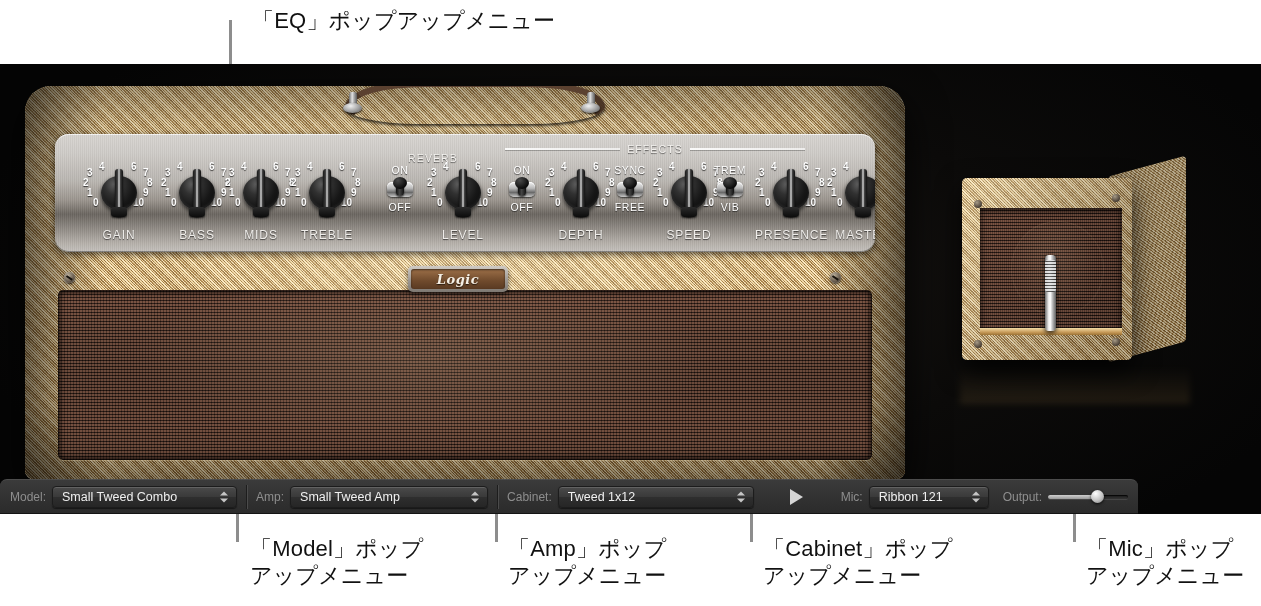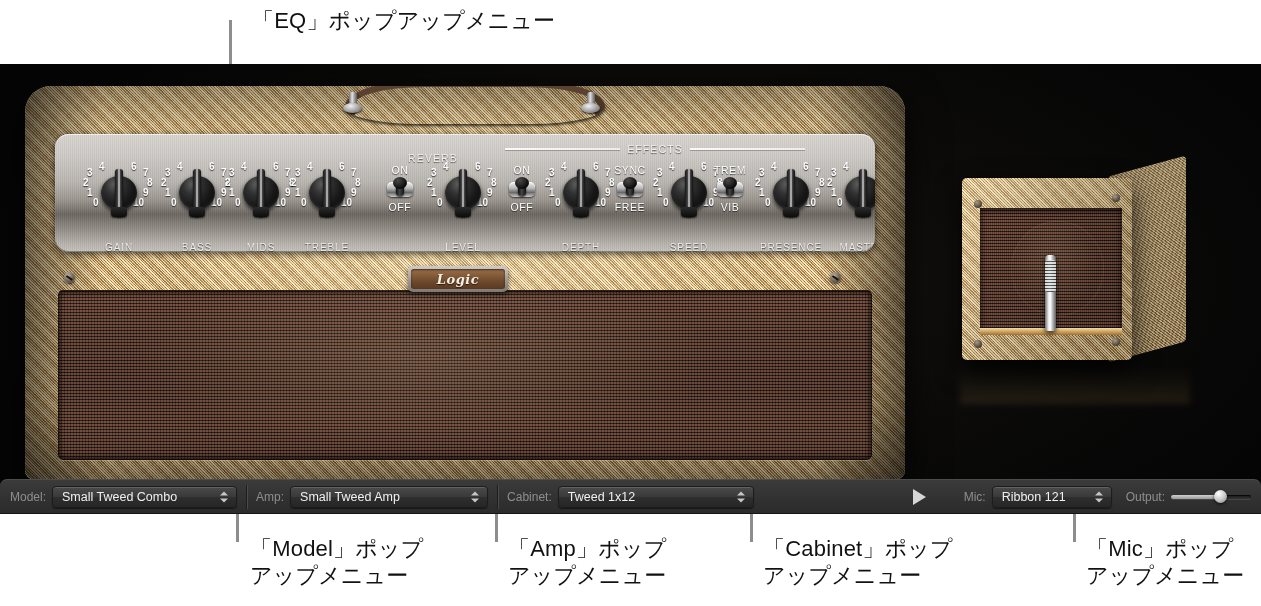--- a/index.html
+++ b/index.html
@@ -198,23 +198,23 @@
   .knob-pointer::after {
     content: "";
     position: absolute;
     left: -4px; bottom: 0;
     width: 16px; height: 10px;
     border-radius: 3px;
     background: linear-gradient(180deg,#2b2b2b,#0c0c0c);
     box-shadow: 0 1px 2px rgba(0,0,0,.7);
   }
   .knob-label {
-    margin-top: 14px;
+    margin-top: 0;
     color: #efedea;
-    font-size: 10px;
+    font-size: 12px;
     letter-spacing: .9px;
     text-shadow: 0 1px 1px rgba(0,0,0,.6);
   }
 
   
   .toggle-unit {
     position: absolute;
     width: 46px;
     text-align: center;
     z-index: 3;
@@ -416,21 +416,21 @@
     transform: scaleY(-1);
     filter: blur(3px);
     opacity: .55;
     z-index: 1;
   }
 
   
   #toolbar {
     position: absolute;
     left: 0; top: 415px;
-    width: 1261px; height: 35px;
+    width: 1138px; height: 35px;
     background: linear-gradient(180deg,#3b3b3b 0%, #343434 40%, #2b2b2b 100%);
     border-top: 1px solid #4c4c4c;
     border-bottom: 1px solid #141414;
     border-radius: 7px 7px 0 0;
     display: flex;
     align-items: center;
     box-sizing: border-box;
     padding: 0 10px;
     z-index: 8;
   }

